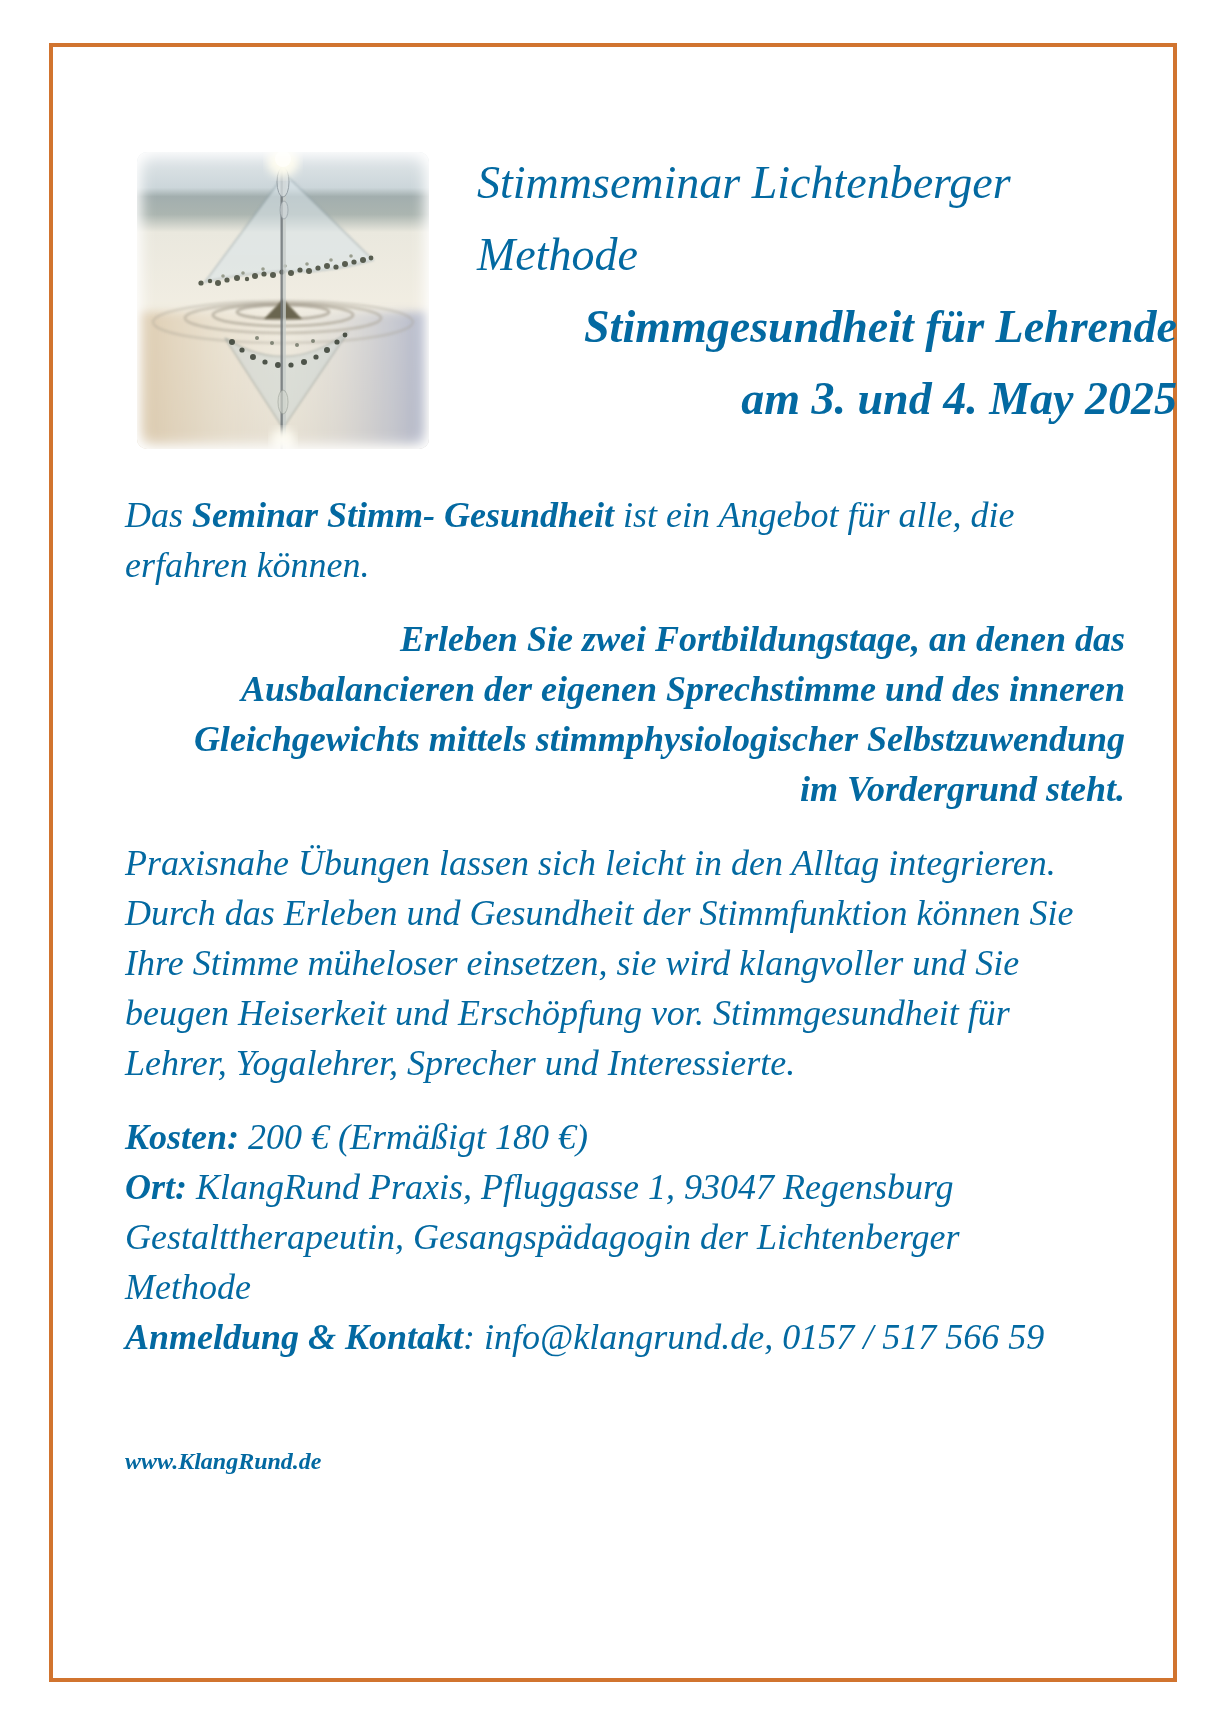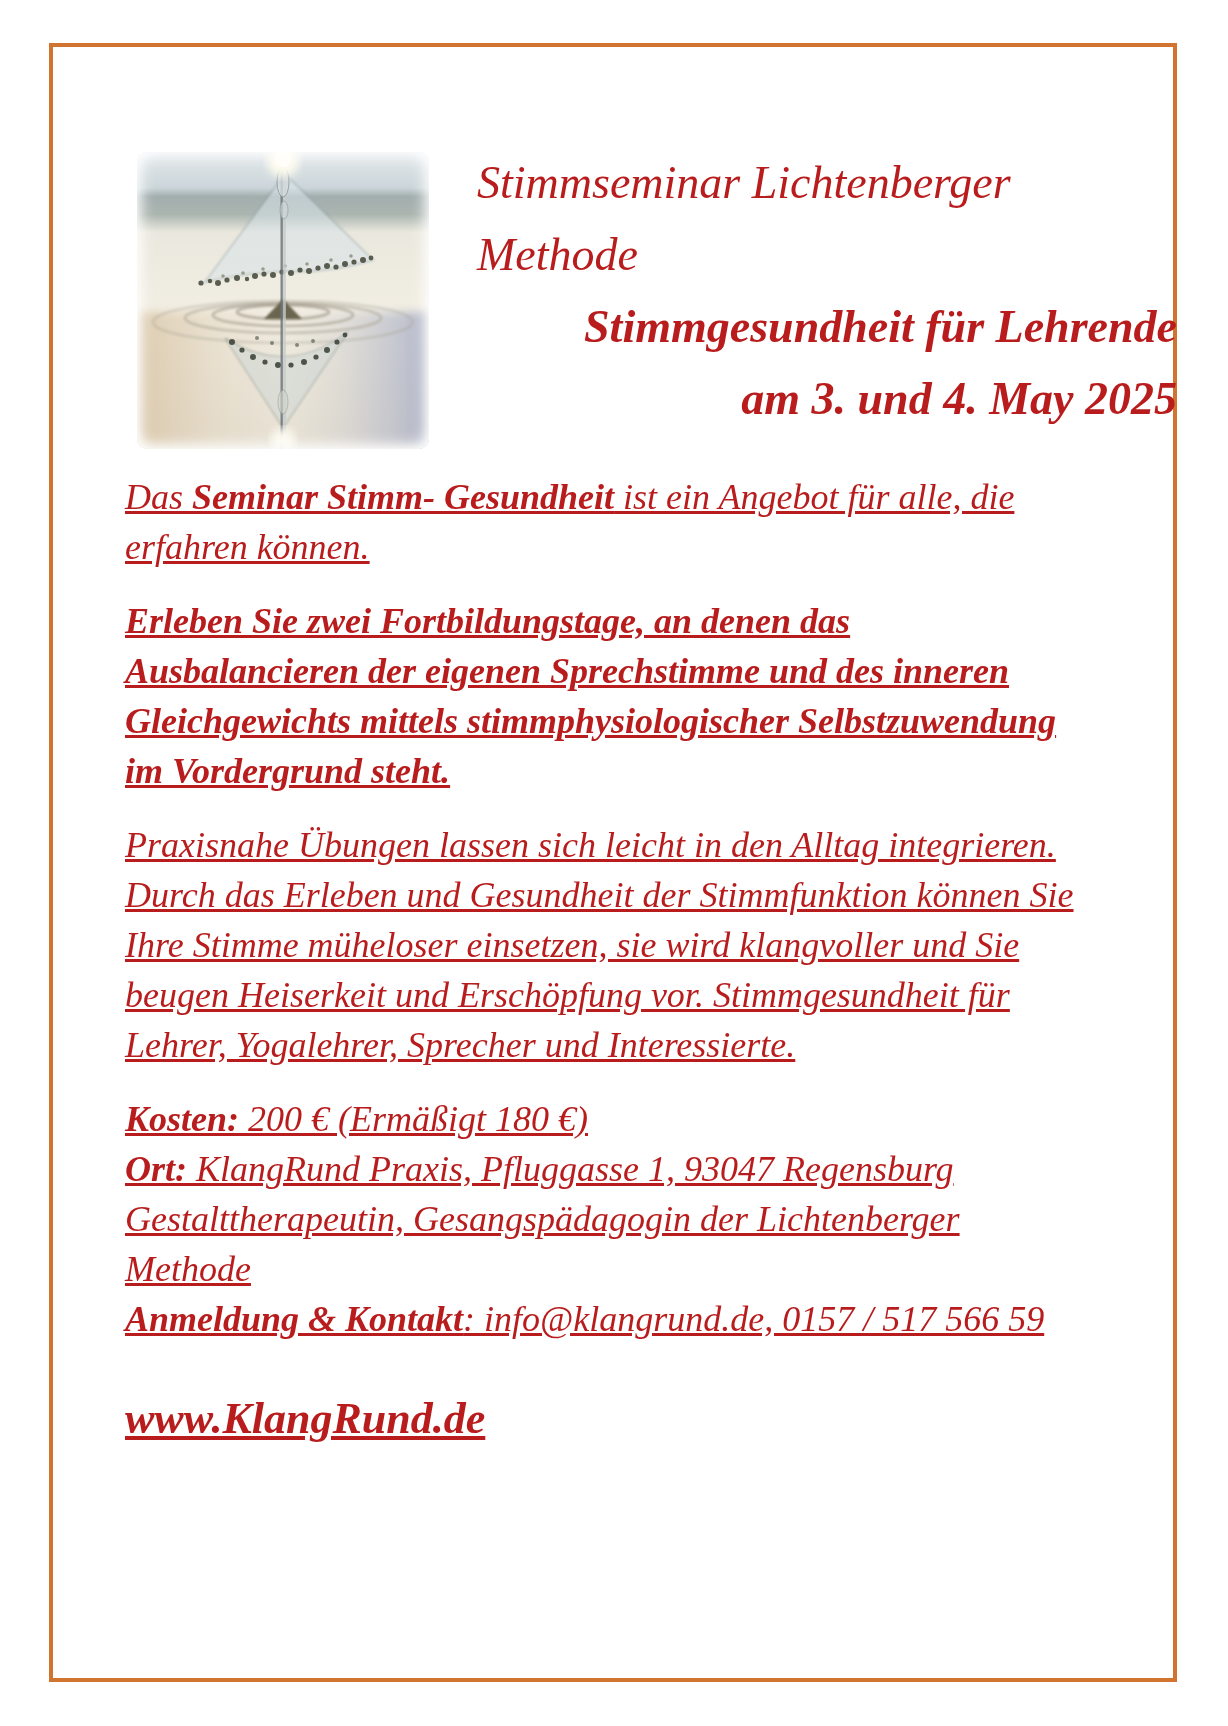--- a/index.html
+++ b/index.html
@@ -2,21 +2,21 @@
 <html><head>
 <meta charset="utf-8">
 <style>
   html,body{margin:0;padding:0;background:#ffffff;}
   .page{
     position:relative;
     width:1228px;height:1726px;
     background:#ffffff;
     font-family:"Liberation Serif","DejaVu Serif",serif;
     font-style:italic;
-    color:#b91c1c;
+    color:#0369a1;
     overflow:hidden;
   }
   .frame{
     position:absolute;
     left:49px;top:43px;
     width:1128px;height:1639px;
     border:4px solid #d1742f;
     box-sizing:border-box;
   }
   .photo{
@@ -30,34 +30,33 @@
     position:absolute;
     left:424px;top:100px;
     width:700px;
     font-size:46px;
     line-height:72px;
   }
   .header .h-line{display:block;white-space:nowrap;}
   .header .h-bold{font-weight:bold;text-align:right;}
   .body-text{
     position:absolute;
-    left:72px;top:425px;
+    left:72px;top:443px;
     width:1000px;
     font-size:36px;
     line-height:50px;
-    text-decoration:underline;
   }
   .para{margin:0 0 24px 0;padding:0;}
-  .para.bold-para{font-weight:bold;}
+  .para.bold-para{font-weight:bold;text-align:right;}
   .line{display:block;white-space:nowrap;}
   .lbl{font-weight:bold;}
   .footer{
-    margin-top:50px;
+    margin-top:74px;
     font-weight:bold;
-    font-size:44px;
+    font-size:24px;
     line-height:50px;
   }
 </style>
 </head>
 <body>
 
 <div class="page">
   <div class="frame">
 
     <div class="photo">

